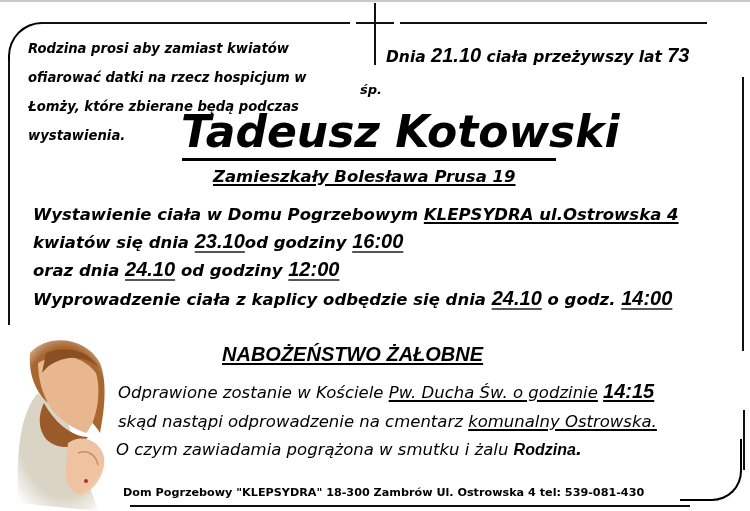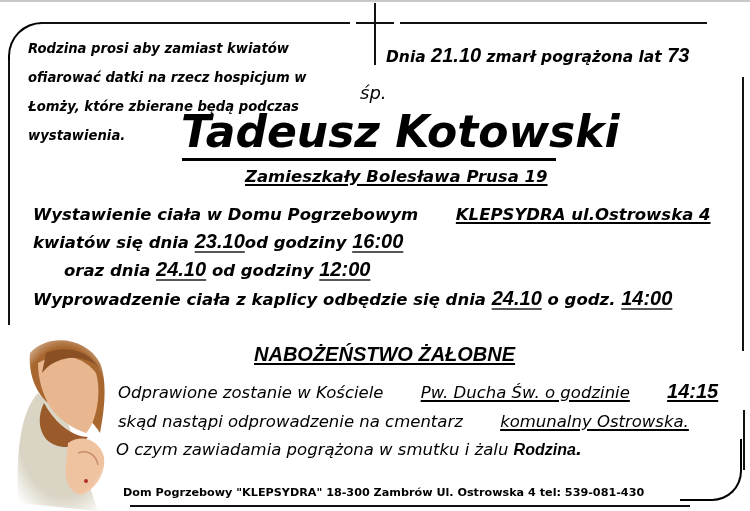--- a/index.html
+++ b/index.html
@@ -5,40 +5,40 @@
   html, body { margin: 0; padding: 0; }
   body {
     width: 750px; height: 511px; position: relative; overflow: hidden;
     background: #ffffff; color: #000;
     font-family: "DejaVu Sans", sans-serif;
   }
   .topstrip { position: absolute; left: 0; top: 0; width: 750px; height: 2px; background: #c8c8c8; }
   .abs { position: absolute; white-space: nowrap; }
   .cal { font-family: "DejaVu Sans", sans-serif; font-style: italic; }
   .arialbi { font-family: "Liberation Sans", sans-serif; font-weight: bold; font-style: italic; }
-  .u { text-decoration: underline; text-decoration-thickness: 1.5px; text-underline-offset: 2px; margin-left: 32px; }
+  .u { text-decoration: underline; text-decoration-thickness: 1.5px; text-underline-offset: 2px; }
   .u2 { text-decoration: underline; text-decoration-thickness: 2px; text-underline-offset: 3px; text-decoration-color: #555; }
 
   
   .frame-top-left-curve {
     position: absolute; left: 8px; top: 22px; width: 60px; height: 60px;
     border-left: 2px solid #000; border-top: 2px solid #000;
     border-top-left-radius: 34px; border-right: none; border-bottom: none;
   }
   .line { position: absolute; background: #111; }
   .frame-br-curve {
     position: absolute; right: 8px; bottom: 10px; width: 60px; height: 60px;
     border-right: 2px solid #000; border-bottom: 2px solid #000;
     border-bottom-right-radius: 30px;
   }
 
   .intro { left: 28px; top: 34px; font-size: 13.2px; font-weight: bold; line-height: 29px; white-space: normal; width: 320px; }
   .died { left: 386px; top: 44px; font-size: 15.5px; font-weight: bold; }
   .died .big { font-family: "Liberation Sans", sans-serif; font-weight: bold; font-style: italic; font-size: 20px; }
-  .sp { left: 360px; top: 82px; font-size: 18px; font-weight: normal; }
+  .sp { left: 360px; top: 82px; font-size: 13px; font-weight: bold; }
   .name { left: 181px; top: 106px; font-size: 44px; font-weight: bold; font-style: italic; letter-spacing: 0px; }
   .name-ul { position: absolute; left: 182px; top: 158px; width: 374px; height: 3px; background: #000; }
   .address { left: 213px; top: 167px; font-size: 16.5px; font-weight: bold; }
   .body-line { left: 33px; font-size: 16.5px; font-weight: bold; }
   .body-line .num { font-family: "Liberation Sans", sans-serif; font-weight: bold; font-style: italic; font-size: 20px; }
   .section-title { left: 222px; top: 343px; font-size: 20px; }
   .service-line { font-size: 16.5px; }
   .footer { left: 123px; top: 486px; font-size: 11.2px; font-weight: bold; }
   .footer-line { position: absolute; left: 130px; top: 505px; width: 560px; height: 2px; background: #111; }
 
@@ -63,41 +63,41 @@
 <div>
   <div class="line" style="left:374px; top:3px; width:2px; height:62px;"></div>
   <div class="line" style="left:356px; top:22px; width:38px; height:2px;"></div>
 </div>
 
 <div class="abs intro cal">Rodzina prosi aby zamiast kwiatów ofiarować datki na rzecz hospicjum w Łomży, które zbierane będą podczas wystawienia.</div>
 
 <div class="abs died cal">
   <span>Dnia</span>
   <span class="big">21.10</span>
-  <span>zmarł pogrążona lat</span>
+  <span>ciała przeżywszy lat</span>
   <span class="big">73</span>
 </div>
 
 <div class="abs sp cal">śp.</div>
 
 <div class="abs name">Tadeusz Kotowski</div>
 <div class="name-ul"></div>
 
 <div class="abs address cal u">Zamieszkały Bolesława Prusa 19</div>
 
 <div class="abs body-line cal" style="top:205px;">
   <span>Wystawienie ciała w Domu Pogrzebowym</span>
   <span class="u">KLEPSYDRA ul.Ostrowska 4</span>
 </div>
 <div class="abs body-line cal" style="top:230px;">
   <span>kwiatów się dnia</span>
   <span class="num u2">23.10</span><span>od godziny</span>
   <span class="num u2">16:00</span>
 </div>
-<div class="abs body-line cal" style="top:258px; left:33px;margin-left:31px;">
+<div class="abs body-line cal" style="top:258px; left:33px;">
   <span>oraz dnia</span>
   <span class="num u2">24.10</span>
   <span>od godziny</span>
   <span class="num u2">12:00</span>
 </div>
 <div class="abs body-line cal" style="top:287px;">
   <span>Wyprowadzenie ciała z kaplicy odbędzie się dnia</span>
   <span class="num u2">24.10</span>
   <span>o godz.</span>
   <span class="num u2">14:00</span>

